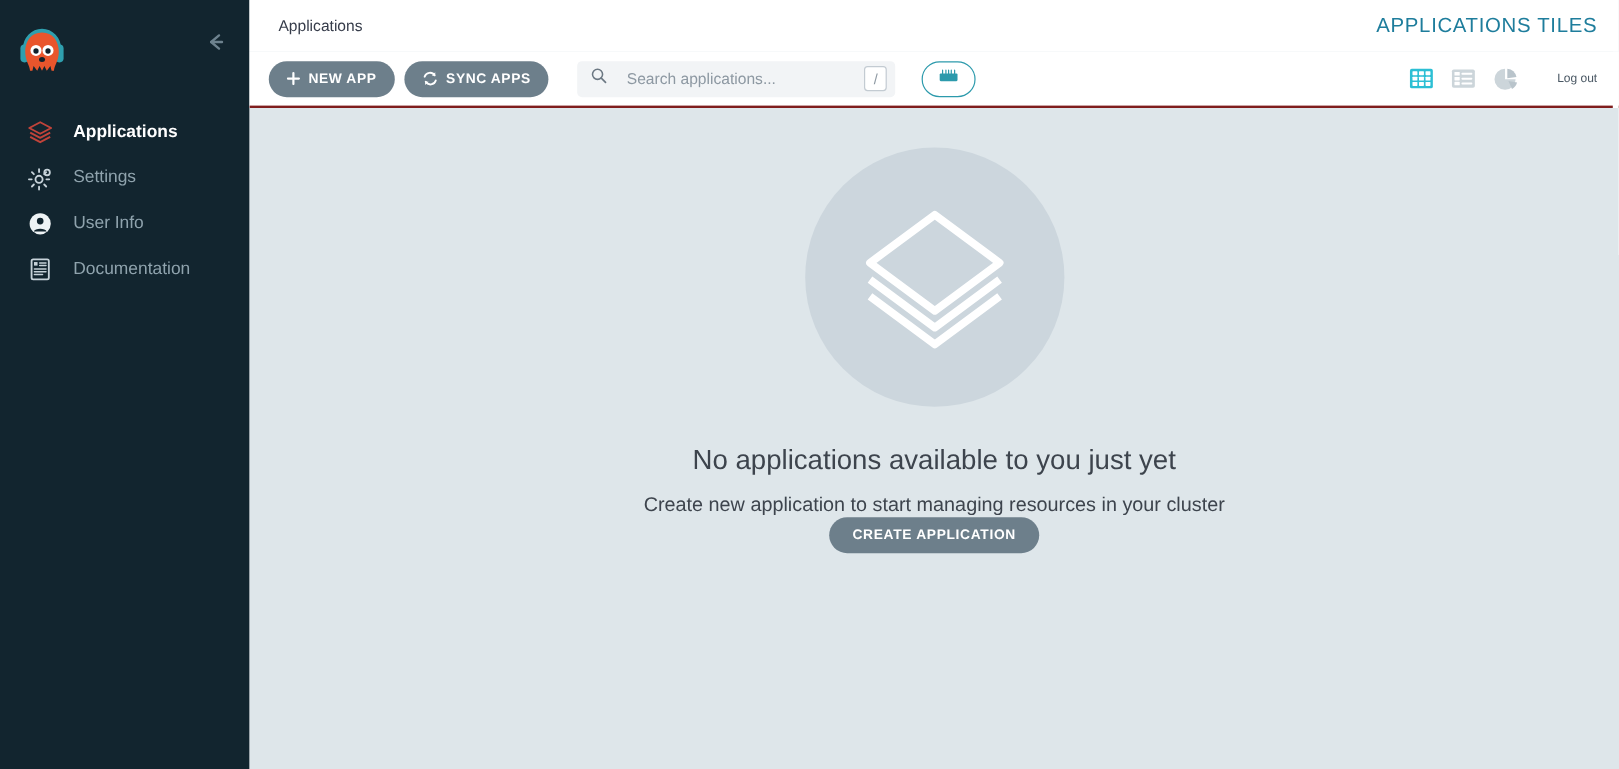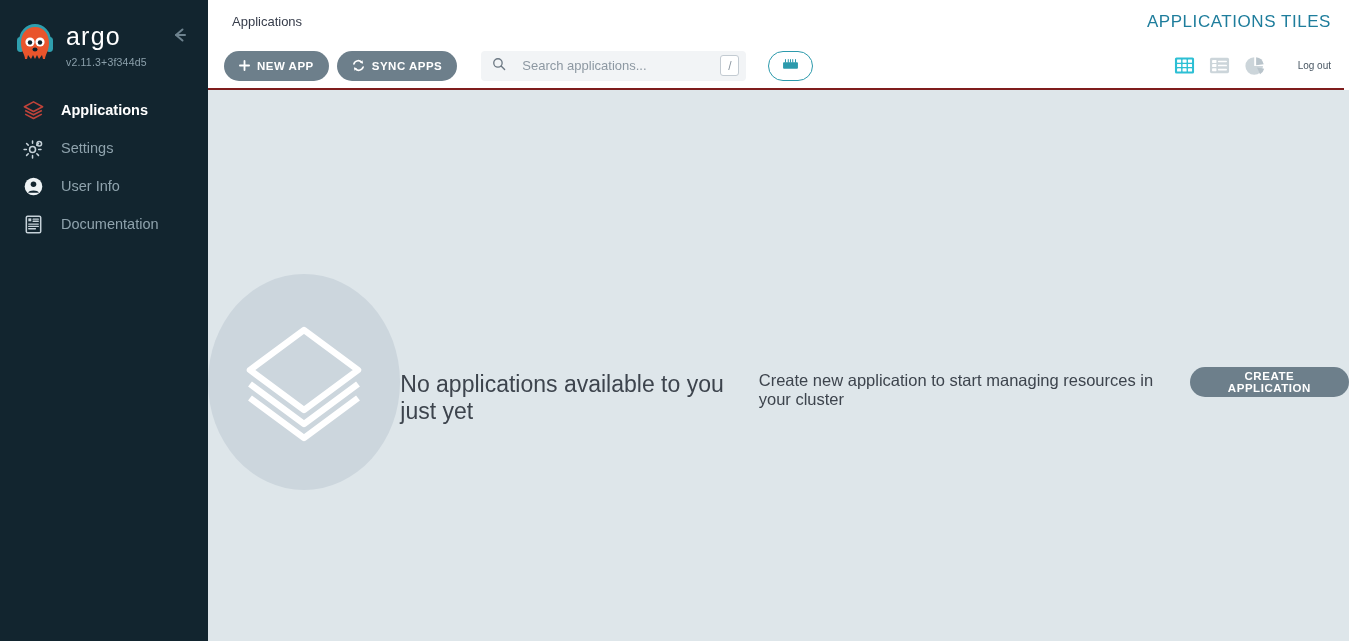--- a/index.html
+++ b/index.html
@@ -139,21 +139,21 @@
     display: flex; align-items: center; justify-content: center;
   }
   .logout {
     font-size: 10px; color: #495763;
     cursor: pointer; margin-left: 19px;
   }
 
   
   .content {
     flex: 1 1 auto;
-    display: flex; flex-direction: row;
+    display: flex; flex-direction: column;
     align-items: center;
     padding-top: 33px;
   }
   .empty-circle {
     width: 216px; height: 216px; border-radius: 50%;
     background: #ccd6dd;
     display: flex; align-items: center; justify-content: center;
   }
   .empty-title {
     margin-top: 31px;
@@ -191,24 +191,20 @@
           <rect x="34" y="19" width="7" height="15" rx="3.4" fill="#2f9fae"></rect>
 
           <path d="M23 9 C32 9 37 16 37 25 C37 33 33 37 33 41 L31 41 L30 37 L27 41 L25 37 L23 41 L21 37 L19 41 L16 37 L15 41 L13 41 C13 37 9 33 9 25 C9 16 14 9 23 9 Z" fill="#e9552c"></path>
 
           <circle cx="18" cy="24" r="4.6" fill="#ffffff"></circle>
           <circle cx="28" cy="24" r="4.6" fill="#ffffff"></circle>
           <circle cx="18" cy="24.5" r="2.2" fill="#10212b"></circle>
           <circle cx="28" cy="24.5" r="2.2" fill="#10212b"></circle>
           <ellipse cx="23" cy="31.5" rx="2.5" ry="2.1" fill="#10212b"></ellipse>
         </svg>
-      </div>
-      <div class="brand-wrap">
-        <div class="brand-word">argo</div>
-        <div class="brand-version">v2.11.3+3f344d5</div>
       </div>
       <div class="collapse-btn">
         <svg width="20" height="20" viewBox="0 0 20 20">
           <path d="M13.5 4.5 L7 10 L13.5 15.5" fill="none" stroke="#6d828e" stroke-width="2" stroke-linecap="round" stroke-linejoin="round"></path>
           <path d="M7 10 L16 10" stroke="#6d828e" stroke-width="2" stroke-linecap="round"></path>
         </svg>
       </div>
     </div>
 
     <div class="nav">

